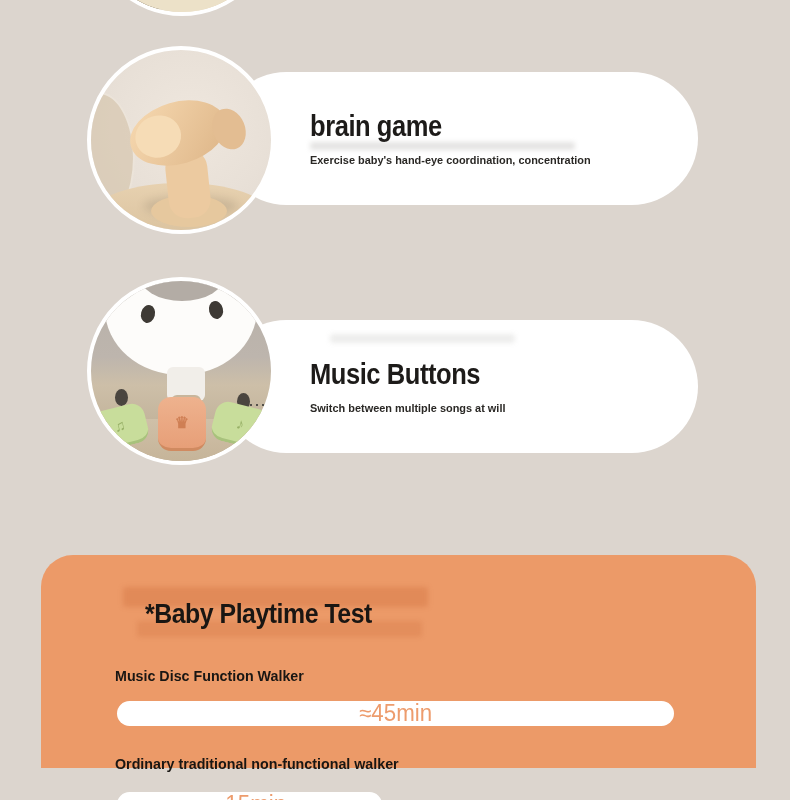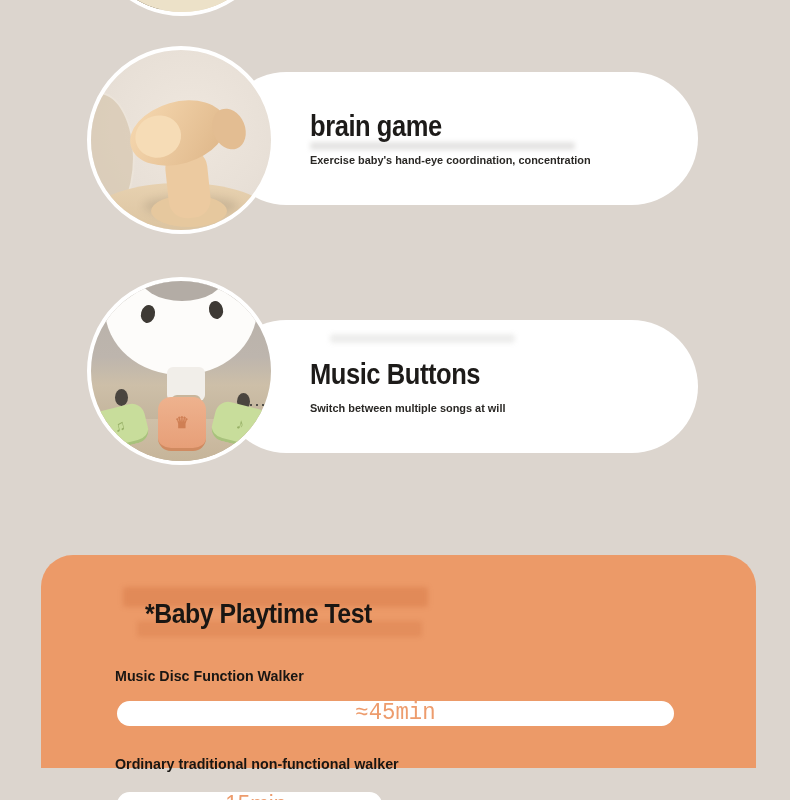--- a/index.html
+++ b/index.html
@@ -156,21 +156,21 @@
     transform: scaleX(0.92);
     transform-origin: left center;
   }
   .row-label.r1 { top: 112px; }
   .row-label.r2 { top: 200px; }
   .duration-pill {
     position: absolute; left: 76px;
     height: 25px; background: #FFFFFF; border-radius: 13px;
     display: flex; align-items: center; justify-content: center;
   }
-  .duration-pill.p1 { top: 146px; width: 557px; font-family: Liberation Mono, monospace; }
+  .duration-pill.p1 { top: 146px; width: 557px; }
   .duration-pill.p2 { top: 237px; width: 265px; }
   .duration-text {
     font-size: 23px; color: #ED9C6D; font-weight: 400;
     transform: scaleX(0.97);
     line-height: 25px;
   }
 </style>
 </head>
 <body>
 

